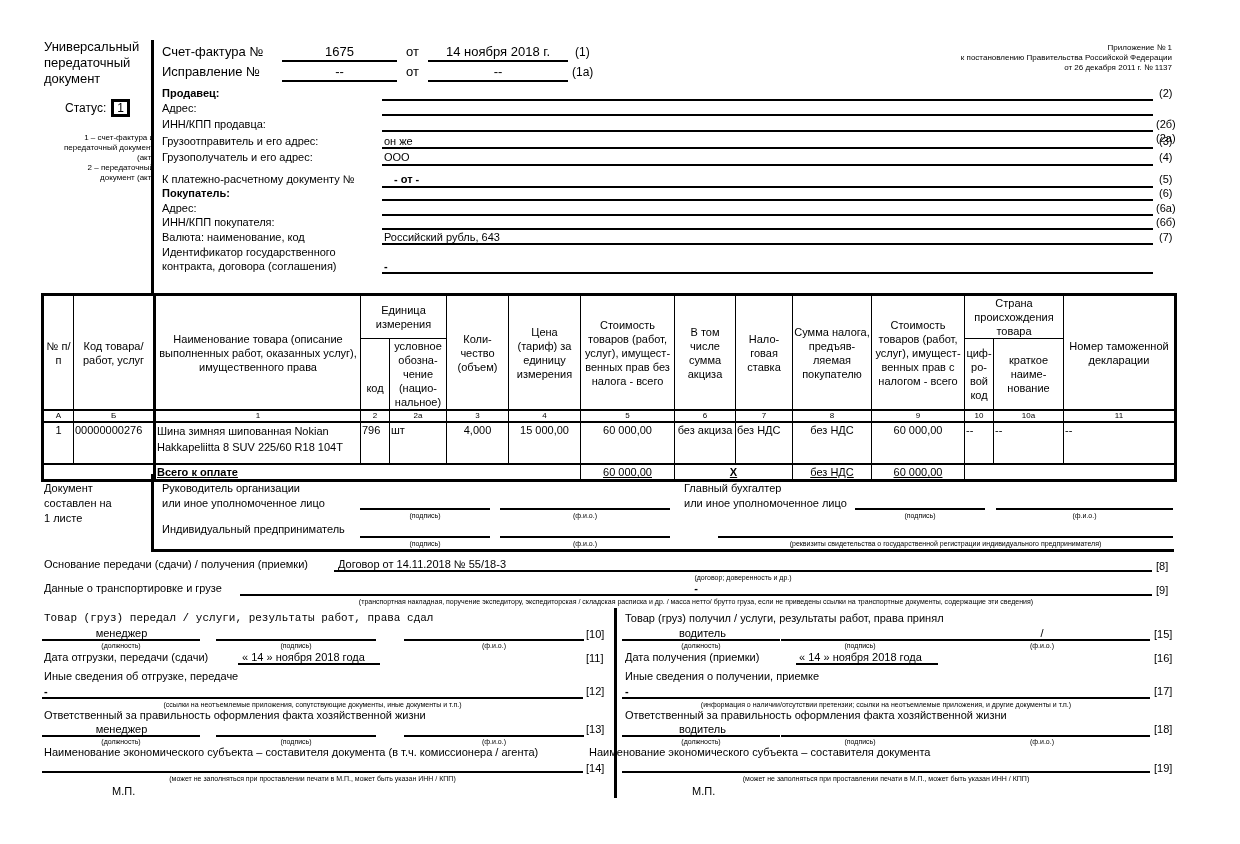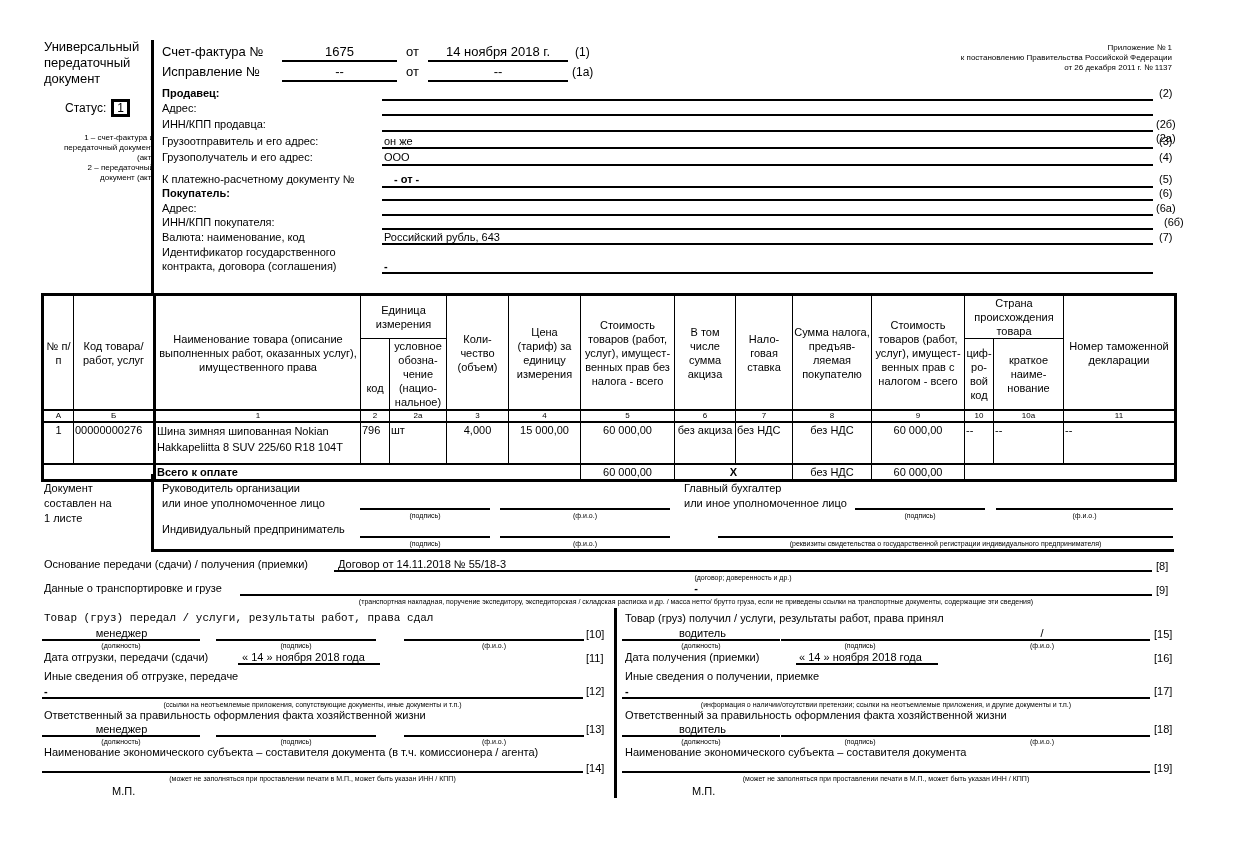--- a/index.html
+++ b/index.html
@@ -15,21 +15,21 @@
   .ctr { text-align: center; }
   .rgt { text-align: right; }
   .cap { position: absolute; font-size: 7px; line-height: 9px; text-align: center; }
 
   
   table.main { position: absolute; left: 41px; top: 293px; width: 1133px; border-collapse: collapse; table-layout: fixed; }
   table.main td { border: 1px solid #000; font-size: 11px; line-height: 14px; vertical-align: middle; text-align: center; padding: 0 1px; }
   table.main tr.hdr td { border-width: 1px; }
   table.main tr.nums td { font-size: 8px; line-height: 10px; height: 11px; border-top: 2px solid #000; border-bottom: 2px solid #000; }
   table.main tr.row td { vertical-align: top; height: 42px; }
-  table.main tr.total td { height: 14px; border-top: 2px solid #000; border-bottom: 3px solid #000; }
+  table.main tr.total td { height: 14px; border-top: 2px solid #000; border-bottom: 3px solid #000; text-decoration: underline; }
   .thick-l { border-left: 3px solid #000 !important; }
   .thick-r { border-right: 3px solid #000 !important; }
   .outer-top td { border-top: 3px solid #000 !important; }
 </style>
 </head>
 <body>
 
 <div class="abs t13" style="left:44px; top:39px; width:105px;">
   <div>Универсальный</div>
   <div>передаточный</div>
@@ -99,21 +99,21 @@
 <div class="abs t11 b" style="left:162px; top:186px;">Покупатель:</div>
 <div class="line" style="left:382px; top:199px; width:771px;"></div>
 <div class="abs t11" style="left:1159px; top:186px;">(6)</div>
 
 <div class="abs t11" style="left:162px; top:201px;">Адрес:</div>
 <div class="line" style="left:382px; top:214px; width:771px;"></div>
 <div class="abs t11" style="left:1156px; top:201px;">(6а)</div>
 
 <div class="abs t11" style="left:162px; top:215px;">ИНН/КПП покупателя:</div>
 <div class="line" style="left:382px; top:228px; width:771px;"></div>
-<div class="abs t11" style="left:1156px; top:215px;margin-left:8px;">(6б)</div>
+<div class="abs t11" style="left:1156px; top:215px;">(6б)</div>
 
 <div class="abs t11" style="left:162px; top:230px;">Валюта: наименование, код</div>
 <div class="abs t11" style="left:384px; top:230px;">Российский рубль, 643</div>
 <div class="line" style="left:382px; top:243px; width:771px;"></div>
 <div class="abs t11" style="left:1159px; top:230px;">(7)</div>
 
 <div class="abs t11" style="left:162px; top:245px;">
   <div>Идентификатор государственного</div>
   <div>контракта, договора (соглашения)</div>
 </div>
@@ -316,17 +316,17 @@
 <div class="abs t11" style="left:625px; top:708px;">Ответственный за правильность оформления факта хозяйственной жизни</div>
 <div class="abs t11" style="left:625px; top:722px; width:155px; text-align:center;">водитель</div>
 <div class="line" style="left:622px; top:735px; width:158px;"></div>
 <div class="cap" style="left:622px; top:737px; width:158px;">(должность)</div>
 <div class="line" style="left:781px; top:735px; width:158px;"></div>
 <div class="cap" style="left:781px; top:737px; width:158px;">(подпись)</div>
 <div class="line" style="left:934px; top:735px; width:216px;"></div>
 <div class="cap" style="left:934px; top:737px; width:216px;">(ф.и.о.)</div>
 <div class="abs t11" style="left:1154px; top:722px;">[18]</div>
 
-<div class="abs t11" style="left:625px; top:745px;">Наименование экономического субъекта – составителя документа</div>
+<div class="abs t11" style="left:589px; top:745px;">Наименование экономического субъекта – составителя документа</div>
 <div class="line" style="left:622px; top:771px; width:528px;"></div>
 <div class="abs t11" style="left:1154px; top:761px;">[19]</div>
 <div class="cap" style="left:622px; top:774px; width:528px;">(может не заполняться при проставлении печати в М.П., может быть указан ИНН / КПП)</div>
 <div class="abs t11" style="left:692px; top:784px;">М.П.</div>
 
 </body></html>

